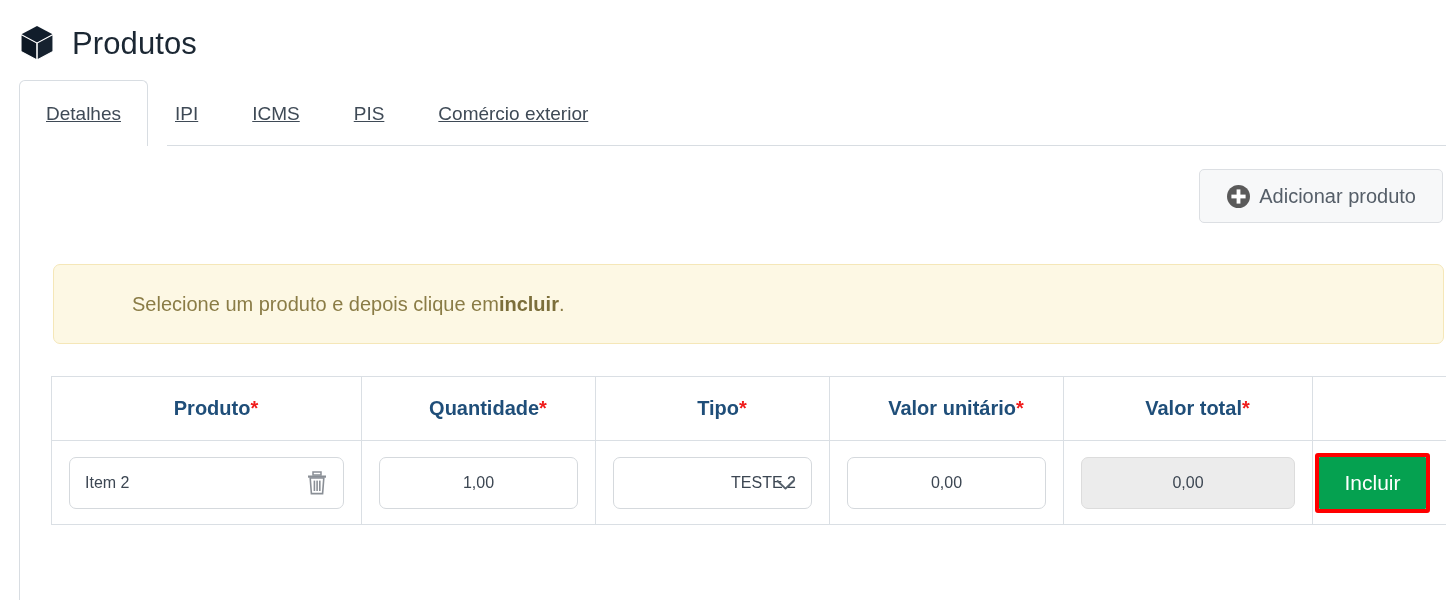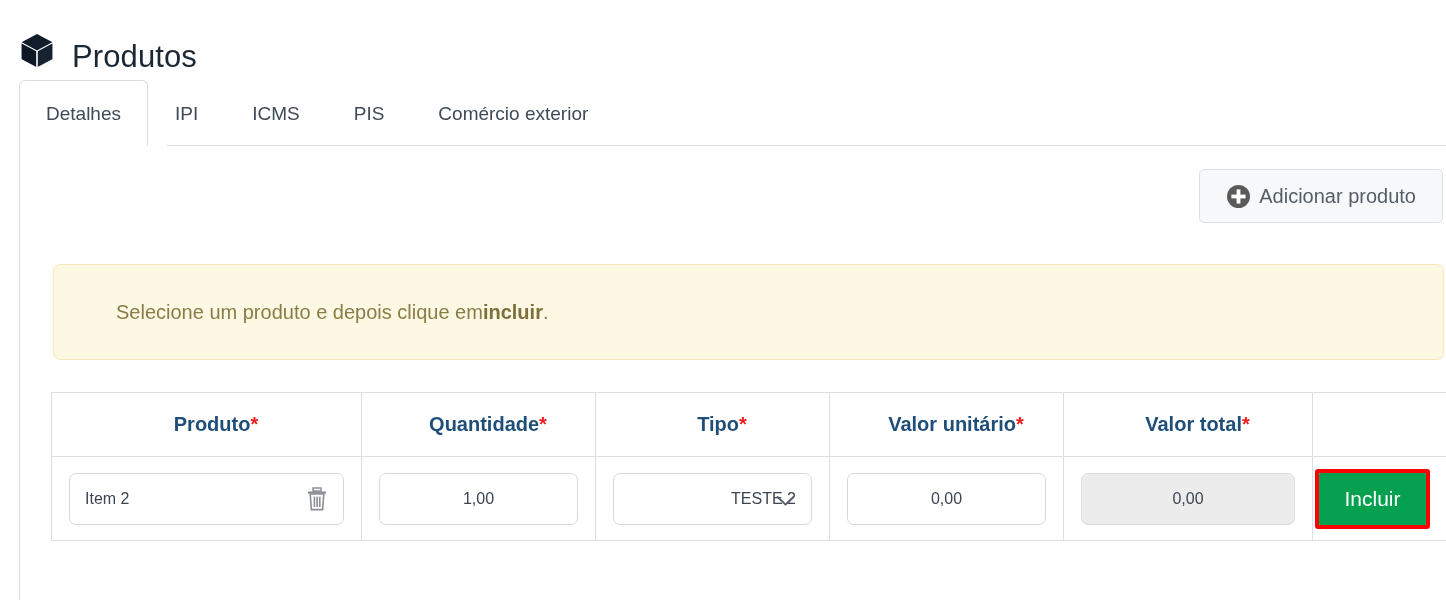--- a/index.html
+++ b/index.html
@@ -7,21 +7,21 @@
     margin: 0; padding: 0;
     width: 1446px; height: 600px;
     background: #ffffff;
     font-family: "Liberation Sans", sans-serif;
     overflow: hidden;
   }
 
   
   .page-header {
     display: flex;
-    align-items: flex-end;
+    align-items: center;
     gap: 14px;
     padding: 14px 0 0 16px;
     height: 72px;
   }
   .cube-icon { width: 42px; height: 42px; flex: 0 0 42px; }
   .page-title {
     font-size: 31px;
     color: #1b2733;
     font-weight: 400;
     letter-spacing: 0.1px;
@@ -49,20 +49,21 @@
     padding: 0 26px;
     height: 66px;
     display: flex;
     align-items: center;
     justify-content: center;
     background: transparent;
     border: 1px solid transparent;
     border-bottom: none;
     position: relative;
     z-index: 2;
+    text-decoration: underline;
   }
   .tab.active {
     background: #ffffff;
     border-color: #d8dde2;
     border-top-left-radius: 6px;
     border-top-right-radius: 6px;
     color: #3f4a56;
   }
 
   
@@ -94,24 +95,24 @@
     cursor: pointer;
   }
   .plus-circle { width: 25px; height: 25px; flex: 0 0 25px; }
 
   
   .alert {
     margin: 41px 2px 0 33px;
     background: #fdf8e4;
     border: 1px solid #f5e7b8;
     border-radius: 7px;
-    height: 96px;
-    display: flex;
-    align-items: center;
-    padding-left: 62px;
+    height: 80px;
+    display: flex;
+    align-items: center;
+    padding-left: 78px;
     font-size: 20px;
     color: #8a7c46;
   }
   .alert strong { font-weight: 700; color: #7c6f3b; }
 
   
   .product-table {
     margin: 32px 1px 0 31px;
     border: 1px solid #dadfe4;
     border-bottom: none;

